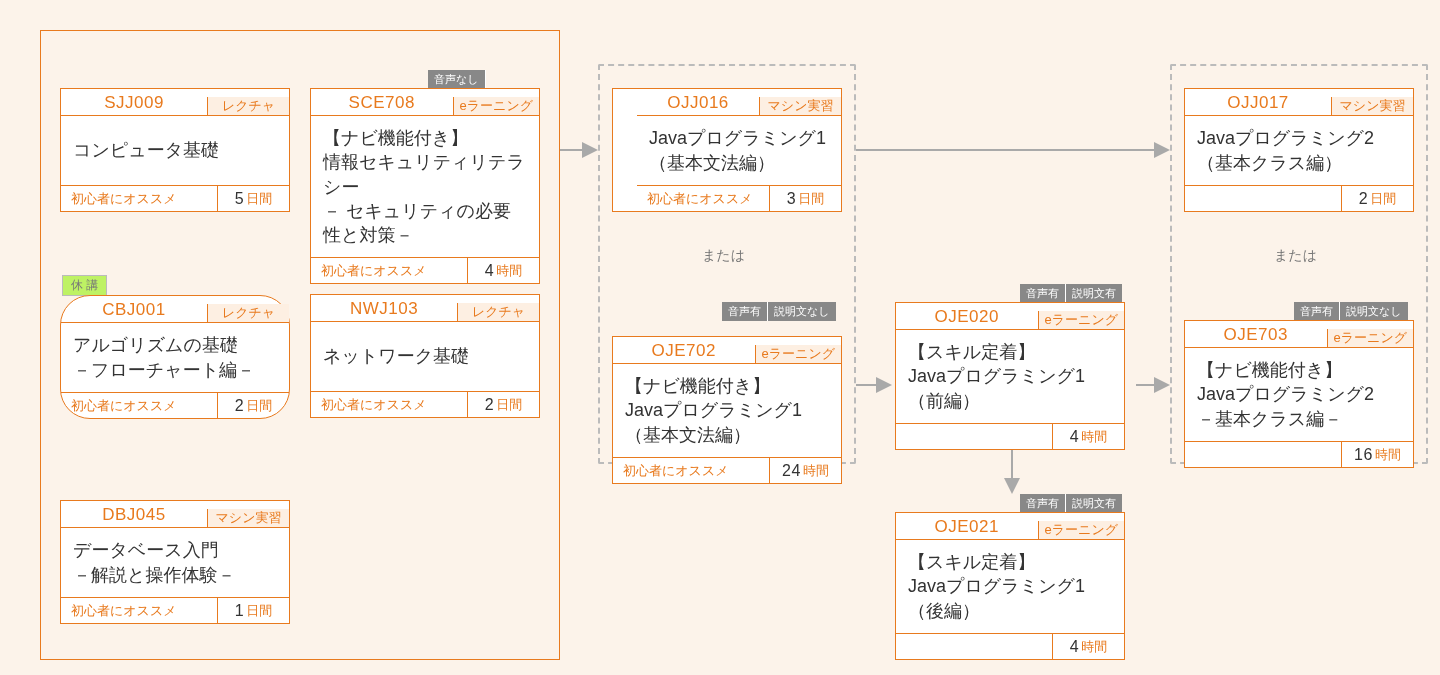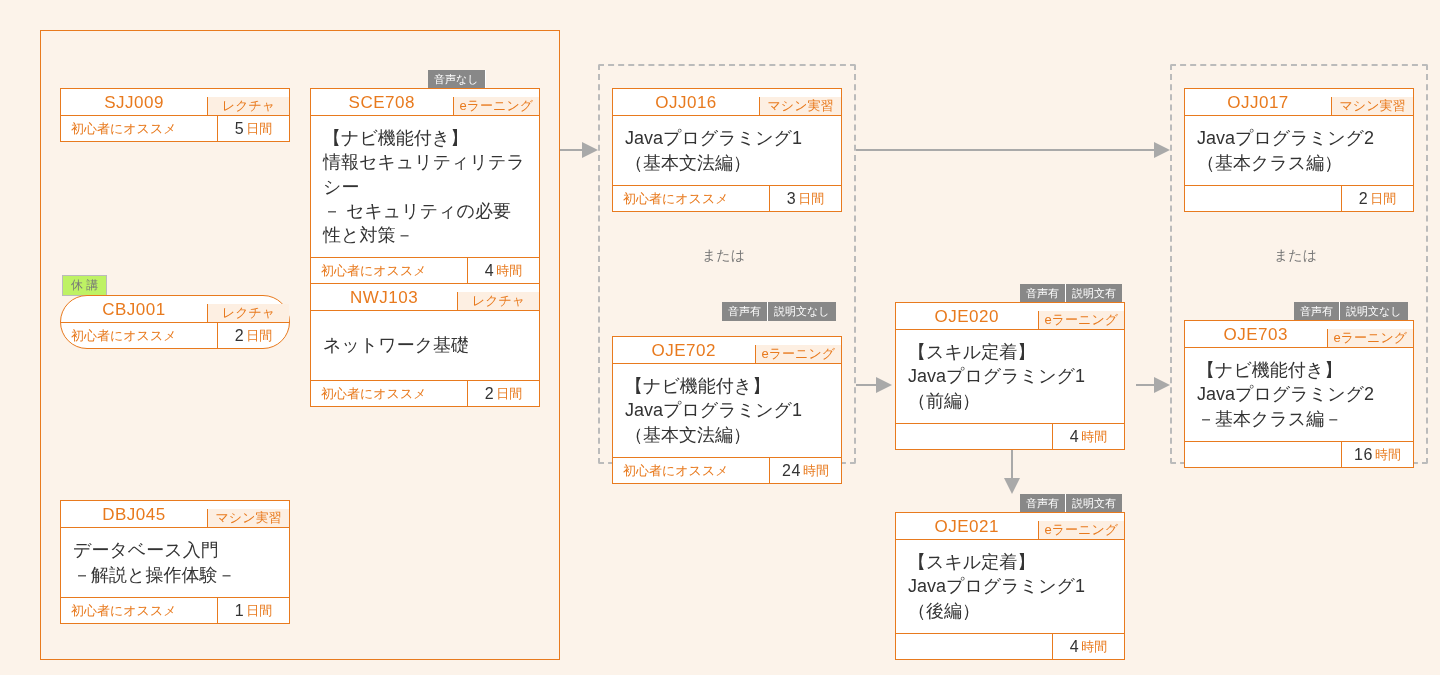--- a/index.html
+++ b/index.html
@@ -136,20 +136,21 @@
   <line x1="1136" y1="385" x2="1166" y2="385" stroke="#A9A9A9" stroke-width="2" marker-end="url(#ah)"></line>
 
   <line x1="1012" y1="440" x2="1012" y2="490" stroke="#A9A9A9" stroke-width="2" marker-end="url(#ah)"></line>
 </svg>
 
 <div class="card" style="left:60px;top:88px;">
   <div class="card-head">
     <div class="card-code">SJJ009</div>
     <div class="card-type">レクチャ</div>
   </div>
+  <div class="card-body">コンピュータ基礎</div>
   <div class="card-foot">
     <div class="card-rec">初心者にオススメ</div>
     <div class="card-dur">
       <span class="num">5</span>
       <span class="unit">日間</span>
     </div>
   </div>
 </div>
 
 <div class="badge-row" style="left:428px;top:70px;flex-direction:column;">
@@ -172,30 +173,32 @@
     </div>
   </div>
 </div>
 
 <div class="status-tag" style="left:62px;top:275px;">休 講</div>
 <div class="card" style="left:60px;top:295px;border-radius:30px;">
   <div class="card-head">
     <div class="card-code">CBJ001</div>
     <div class="card-type">レクチャ</div>
   </div>
+  <div class="card-body">アルゴリズムの基礎
+－フローチャート編－</div>
   <div class="card-foot">
     <div class="card-rec">初心者にオススメ</div>
     <div class="card-dur">
       <span class="num">2</span>
       <span class="unit">日間</span>
     </div>
   </div>
 </div>
 
-<div class="card" style="left:310px;top:283px;">
+<div class="card" style="left:310px;top:294px;">
   <div class="card-head">
     <div class="card-code">NWJ103</div>
     <div class="card-type">レクチャ</div>
   </div>
   <div class="card-body">ネットワーク基礎</div>
   <div class="card-foot">
     <div class="card-rec">初心者にオススメ</div>
     <div class="card-dur">
       <span class="num">2</span>
       <span class="unit">日間</span>
@@ -212,21 +215,21 @@
 －解説と操作体験－</div>
   <div class="card-foot">
     <div class="card-rec">初心者にオススメ</div>
     <div class="card-dur">
       <span class="num">1</span>
       <span class="unit">日間</span>
     </div>
   </div>
 </div>
 
-<div class="card" style="left:612px;top:88px;">
+<div class="card" style="left:612px;top:88px;padding-left:24px;">
   <div class="card-head">
     <div class="card-code">OJJ016</div>
     <div class="card-type">マシン実習</div>
   </div>
   <div class="card-body">Javaプログラミング1
 （基本文法編）</div>
   <div class="card-foot">
     <div class="card-rec">初心者にオススメ</div>
     <div class="card-dur">
       <span class="num">3</span>

